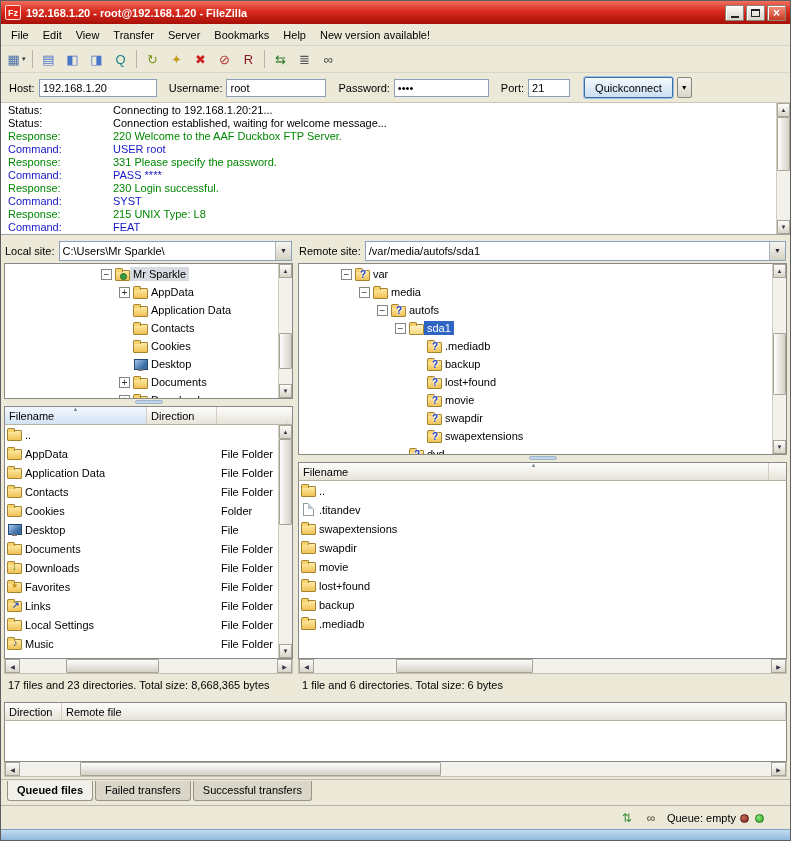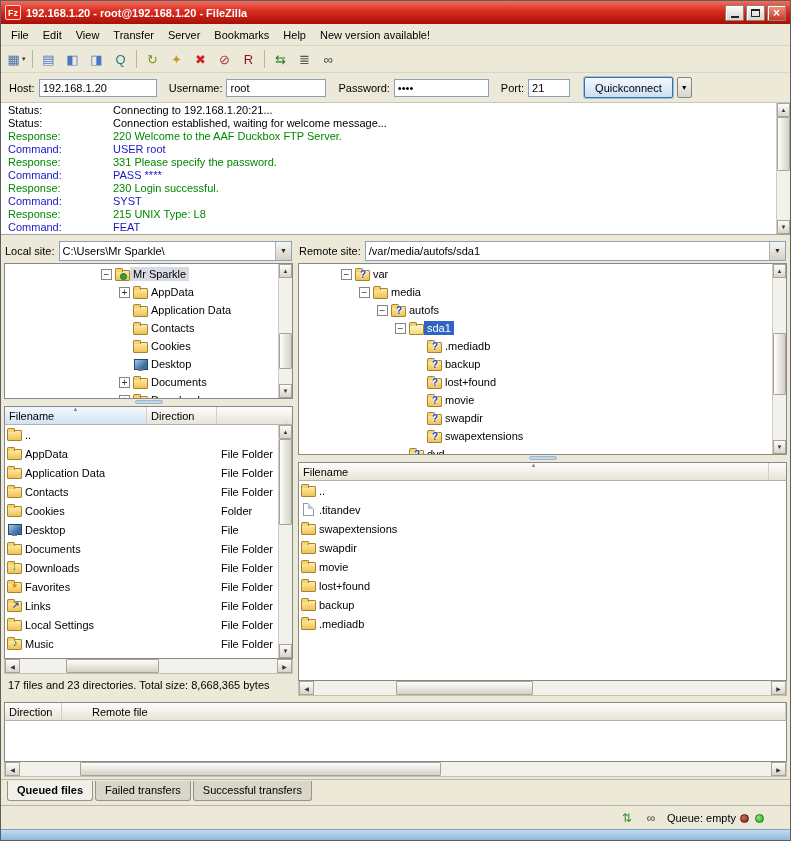--- a/index.html
+++ b/index.html
@@ -580,29 +580,30 @@
             </div>
           </div>
       </div>
       <div class="hscroll">
         <div class="sb-btn">◀</div>
         <div class="sb-track-h">
             <div class="sb-thumb-h" style="left:18%;width:30%"></div>
           </div>
         <div class="sb-btn">▶</div>
       </div>
+      <div class="pane-status">1 file and 6 directories. Total size: 6 bytes</div>
     </div>
 
   </div>
 
   <div class="main-sash"></div>
 
   <div class="queue-header" id="queue-header">
       <div class="hdr-cell" style="width: 57px;">Direction</div>
-      <div class="hdr-cell" style="flex: 1 1 0%; width: auto; margin-left: 26px;">Remote file</div>
+      <div class="hdr-cell" style="flex: 1 1 0%; width: auto;">Remote file</div>
     </div>
   <div class="queue-body"></div>
   <div class="hscroll queue-hscroll">
     <div class="sb-btn">◀</div>
     <div class="sb-track-h">
         <div class="sb-thumb-h" style="left:8%;width:48%"></div>
       </div>
     <div class="sb-btn">▶</div>
   </div>
 

